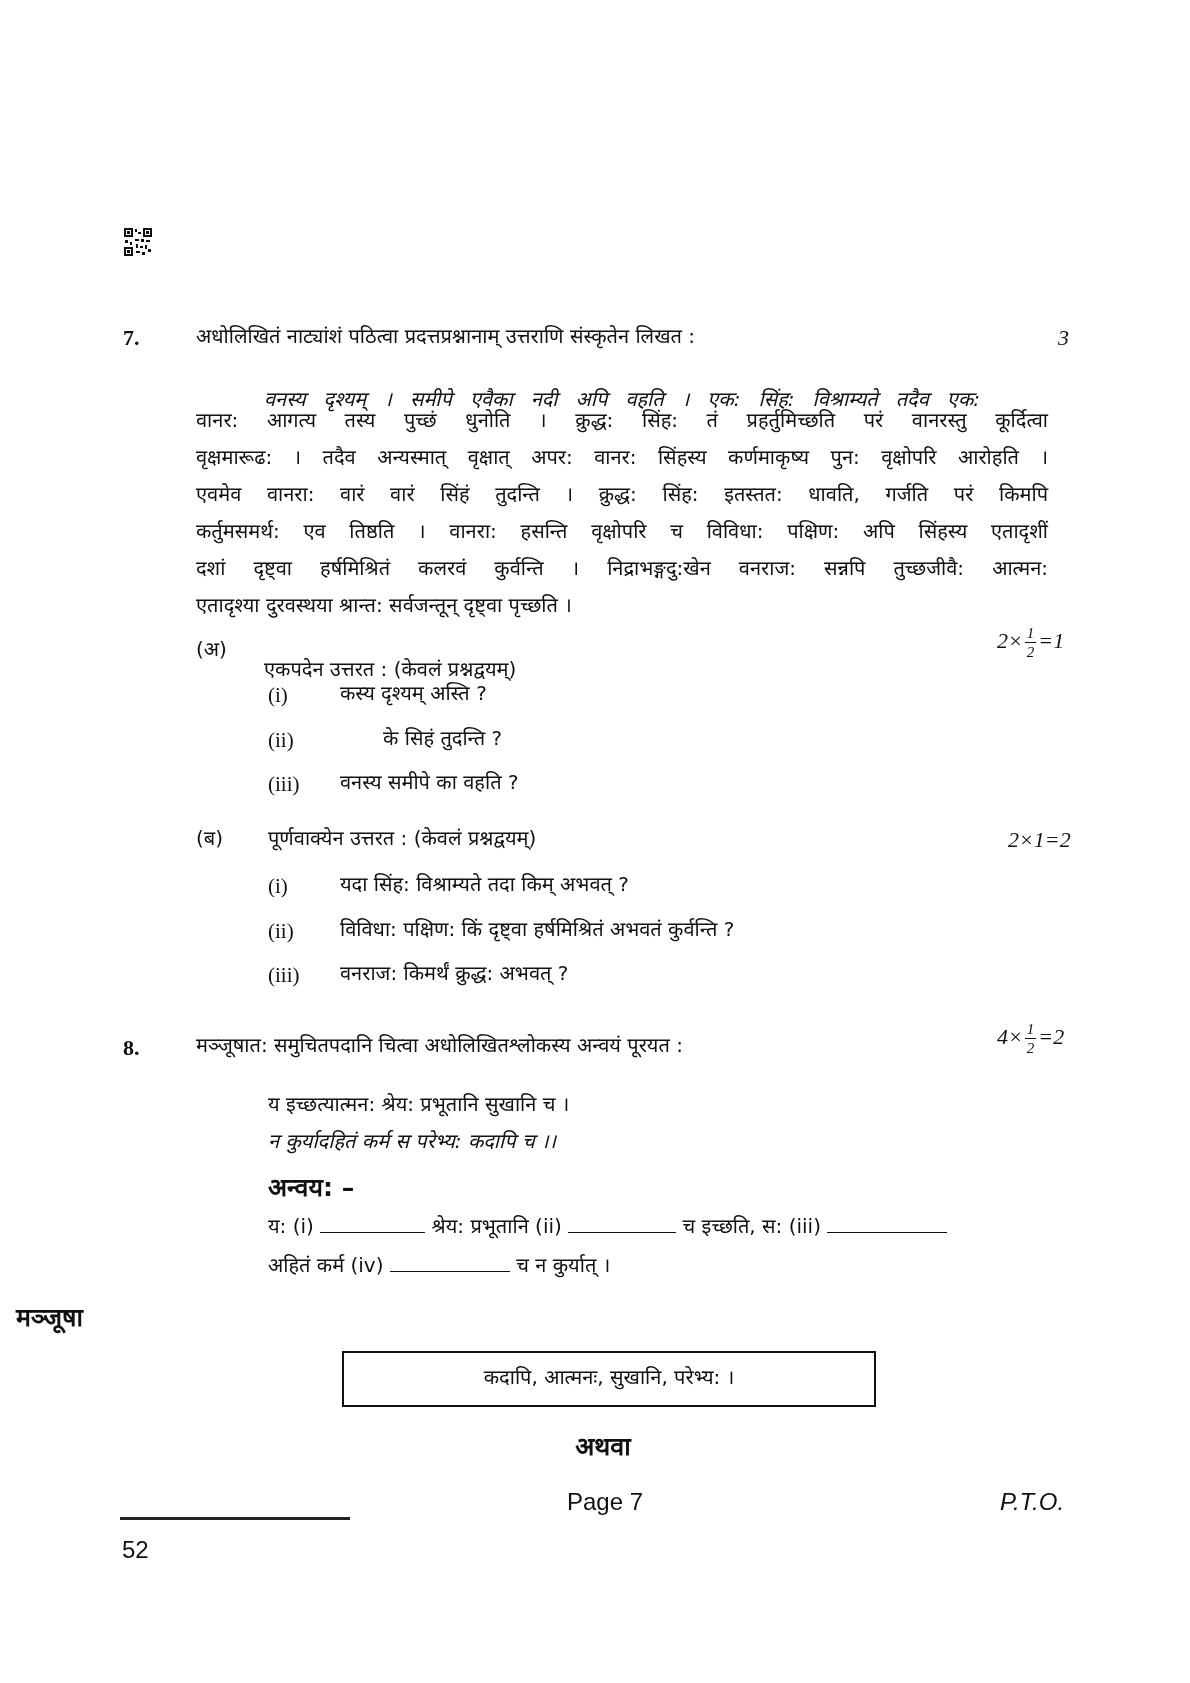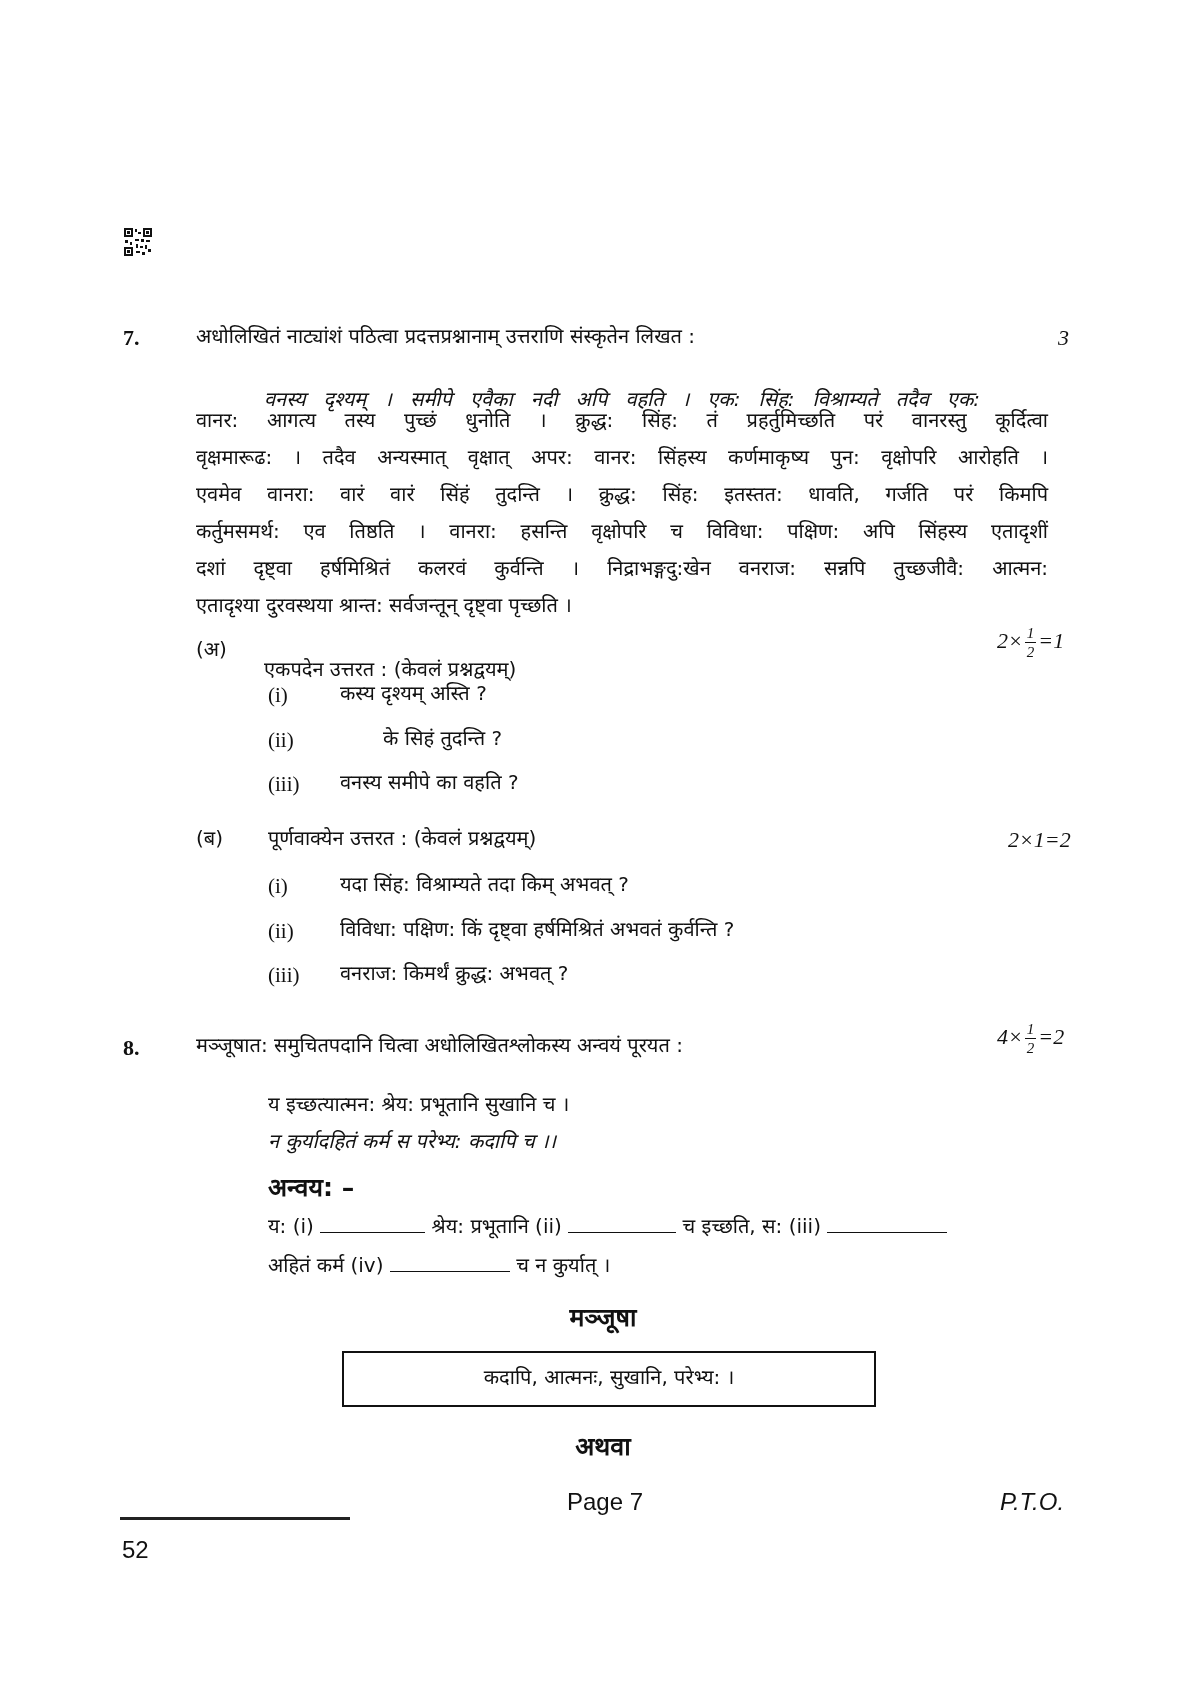--- a/index.html
+++ b/index.html
@@ -114,21 +114,21 @@
     <span class="blank" style="width:108px;"></span>
     <span>च इच्छति, स: (iii)</span>
     <span class="blank" style="width:120px;"></span>
   </div>
   <div class="abs dev" style="left:268px; top:1253px;">
     <span>अहितं कर्म (iv)</span>
     <span class="blank" style="width:120px;"></span>
     <span>च न कुर्यात् ।</span>
   </div>
 
-  <div class="abs bold-dev" style="left:0; width:1190px; text-align:center; top:1299px; padding-left:16px; box-sizing:border-box;">मञ्जूषा</div>
+  <div class="abs bold-dev" style="left:0; width:1190px; top:1299px; padding-left:16px; box-sizing:border-box;">मञ्जूषा</div>
   <div class="box">
     <div class="box-text dev">कदापि,  आत्मनः,  सुखानि,  परेभ्य: ।</div>
   </div>
   <div class="abs bold-dev" style="left:0; width:1190px; text-align:center; top:1428px; padding-left:16px; box-sizing:border-box;">अथवा</div>
 </section>
 
 <footer>
   <div class="abs footer" style="left:122px; top:1536px;">52</div>
   <div class="rule"></div>
   <div class="abs footer" style="left:0; width:1190px; text-align:center; top:1488px; padding-left:20px; box-sizing:border-box;">Page 7</div>

